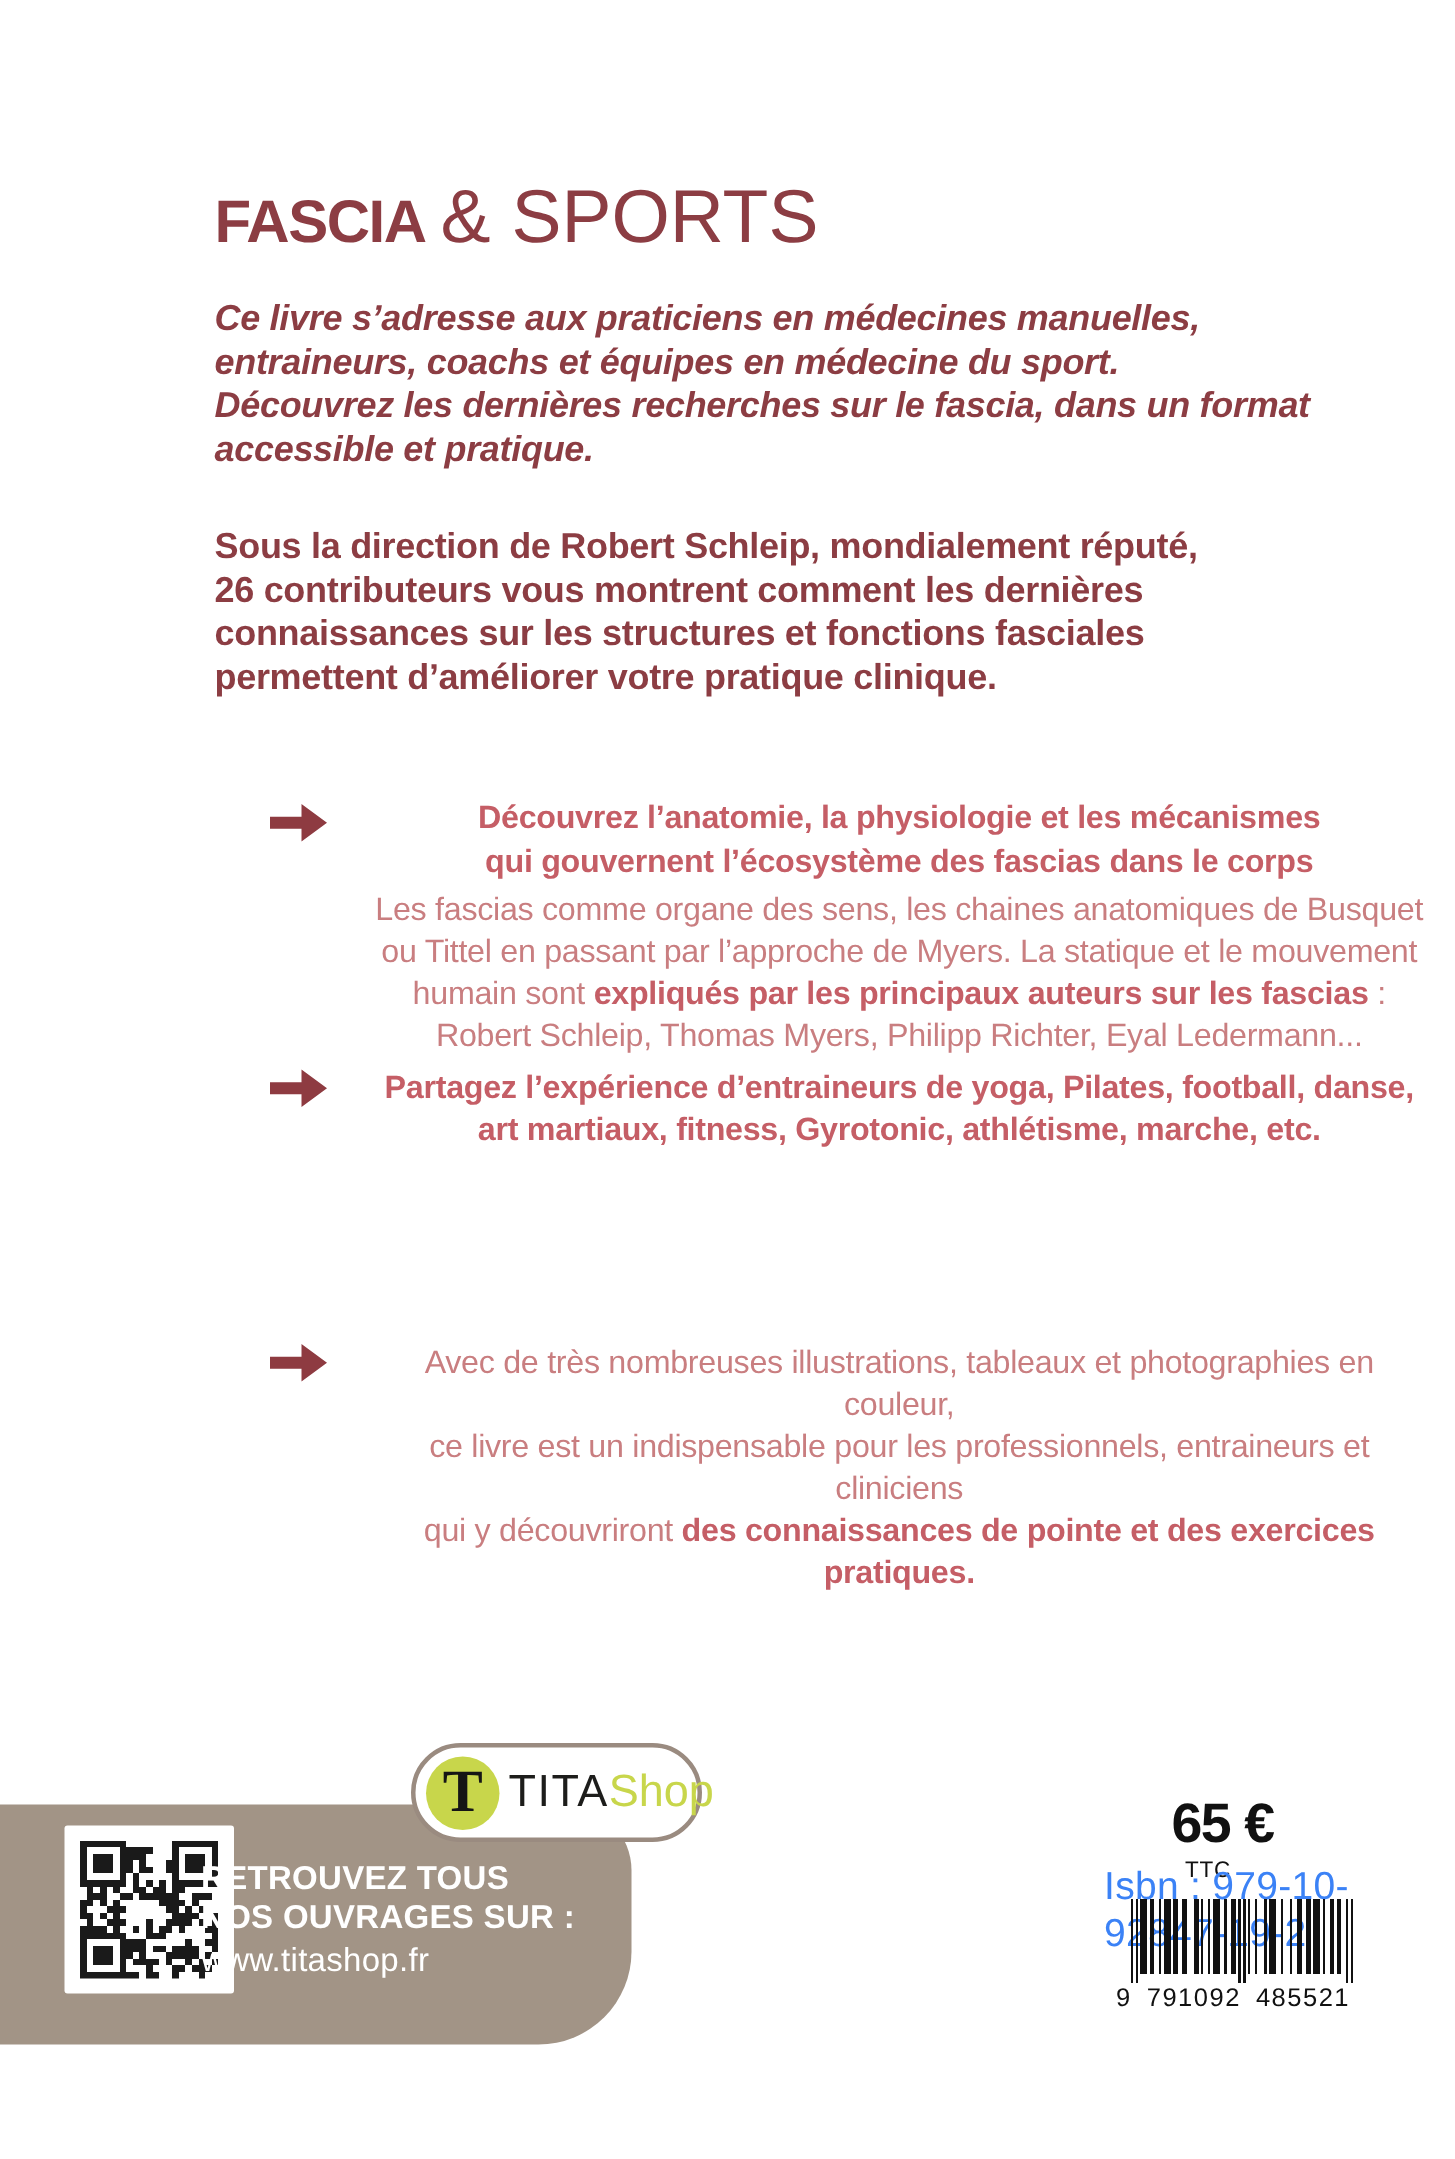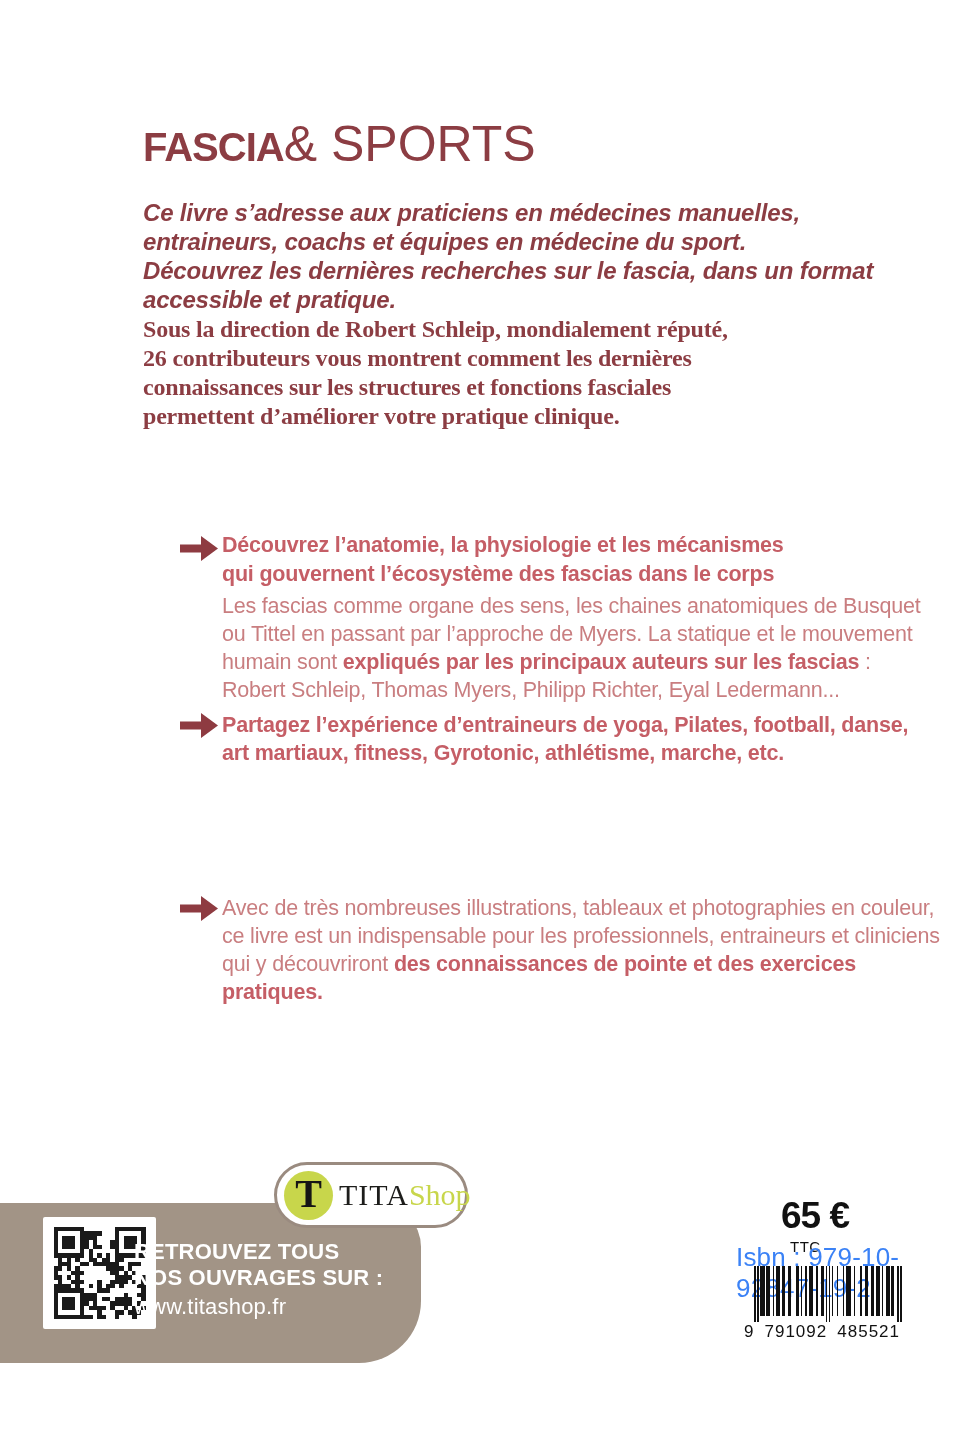--- a/index.html
+++ b/index.html
@@ -8,33 +8,33 @@
   }
   *{margin:0;padding:0;box-sizing:border-box;}
   body{background:#fff;}
   .page{
     position:relative;width:970px;height:1439px;background:#ffffff;
     overflow:hidden;font-family:"Liberation Sans",sans-serif;
   }
   
   .title{position:absolute;left:143px;top:118px;white-space:nowrap;line-height:52px;}
   .title .t1{font-size:40px;font-weight:800;letter-spacing:-1px;color:var(--maroon);}
-  .title .t2{font-size:50px;font-weight:400;letter-spacing:0px;color:var(--maroon);}
+  .title .t2{font-size:50px;font-weight:400;letter-spacing:0px;color:var(--maroon);margin-left:10px;}
   
   .intro{
     position:absolute;left:143px;width:800px;color:var(--maroon);
     font-size:24px;font-weight:700;line-height:29px;letter-spacing:-0.2px;
     white-space:pre-line;
   }
   .intro.p1{top:198px;font-style:italic;}
-  .intro.p2{top:315px;font-family:Liberation Serif, serif;}
+  .intro.p2{top:350px;}
   
   .bullet{position:absolute;left:180px;width:770px;}
   .bullet .arrow{position:absolute;left:0;top:4px;}
-  .bullet .btxt{margin-left:42px;}
+  .bullet .btxt{margin-left:69px;text-align:center;}
   .bullet h3{
     color:var(--heading_pink);font-size:21.5px;font-weight:700;line-height:29px;
     letter-spacing:-0.2px;white-space:pre-line;
   }
   .bullet .body{
     margin-top:3px;color:var(--body_pink);font-size:21.5px;font-weight:400;
     line-height:28px;letter-spacing:-0.2px;white-space:pre-line;
   }
   .bullet .body .rb{color:var(--heading_pink);font-weight:700;}
   .b1{top:531px;} .b2{top:708px;} .b3{top:891px;}
@@ -58,21 +58,21 @@
     padding-left:7px;z-index:5;
   }
   .logo-circle{
     width:49px;height:49px;border-radius:50%;background:var(--logo_green);
     display:flex;align-items:center;justify-content:center;flex:0 0 auto;
   }
   .logo-circle span{
     font-family:"Liberation Serif",serif;font-size:40px;font-weight:600;
     color:#151515;line-height:1;margin-top:-3px;
   }
-  .logo-name{font-family:Liberation Serif, serif;font-size:30px;margin-left:6px;white-space:nowrap;}
+  .logo-name{font-family:Liberation Sans, sans-serif;font-size:30px;margin-left:6px;white-space:nowrap;}
   .logo-name .black{color:var(--ink);letter-spacing:1px;}
   .logo-name .green{color:var(--logo_green);}
   
   .price{position:absolute;left:781px;top:1197px;display:flex;align-items:flex-start;color:#111;flex-direction:column;}
   .price .val{font-size:37px;font-weight:600;letter-spacing:-1px;line-height:38px;}
   .price .ttc{font-size:15px;font-weight:500;letter-spacing:0.5px;margin-left:9px;margin-top:3px;}
   .isbn{position:absolute;left:736px;top:1242px;font-size:26px;color:#3b82f6;letter-spacing:0.2px;}
   .barcode{position:absolute;left:744px;top:1266px;width:160px;}
   .barcode svg{display:block;}
   .bc-digits{

